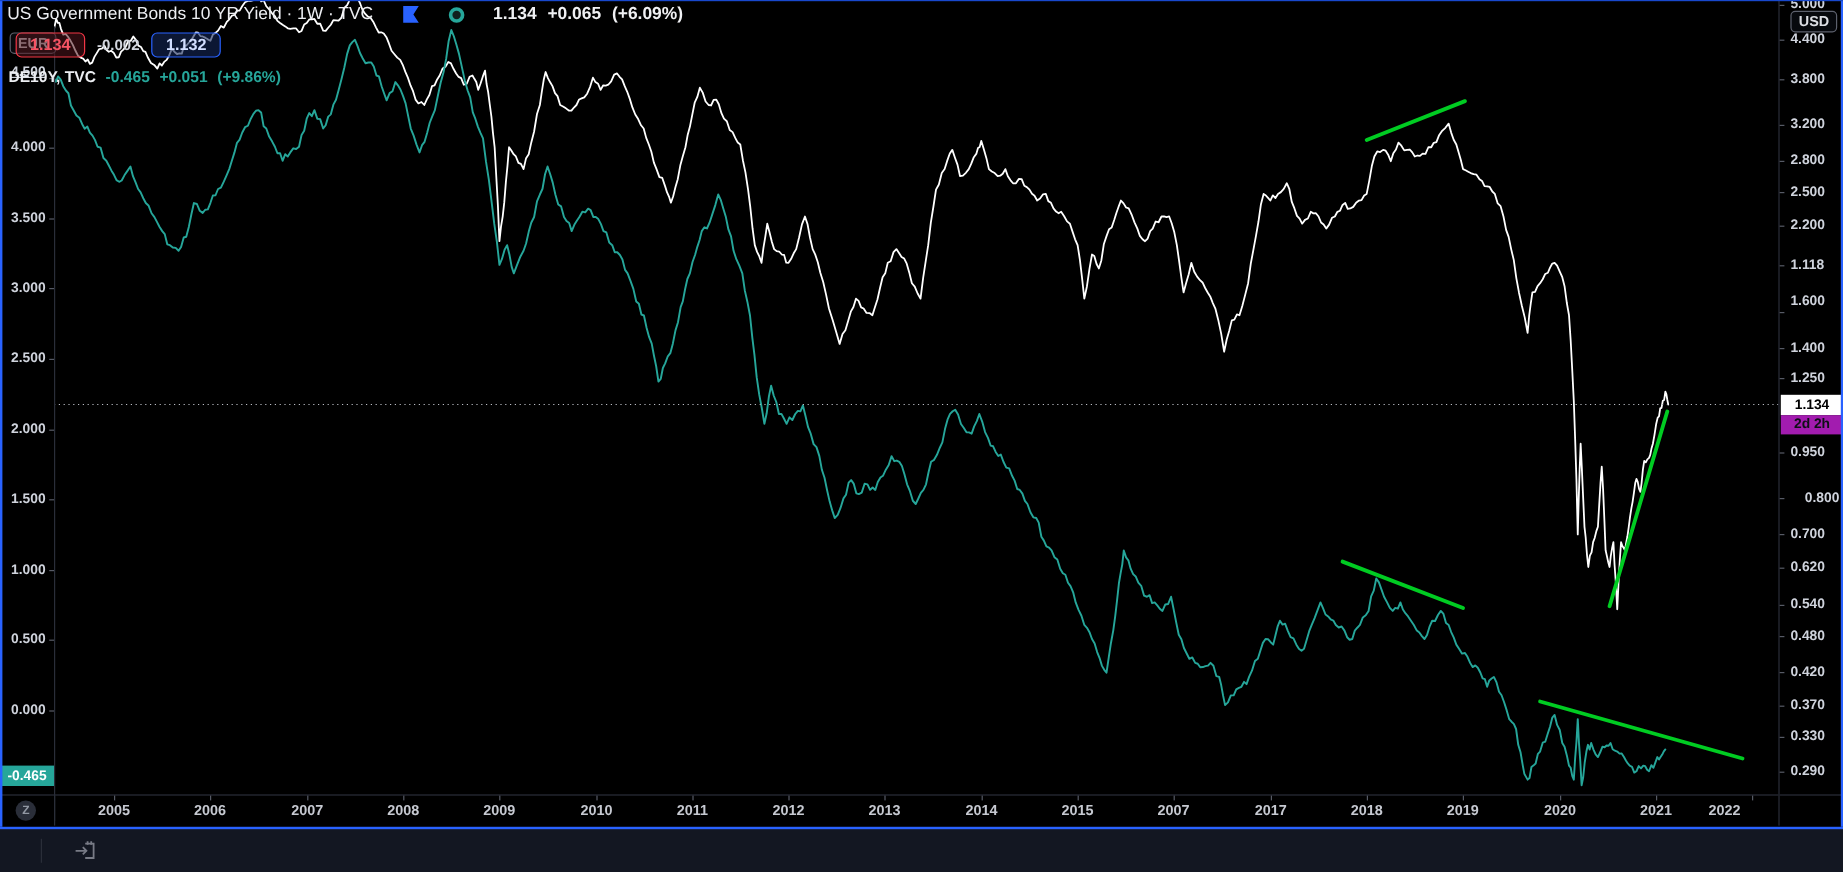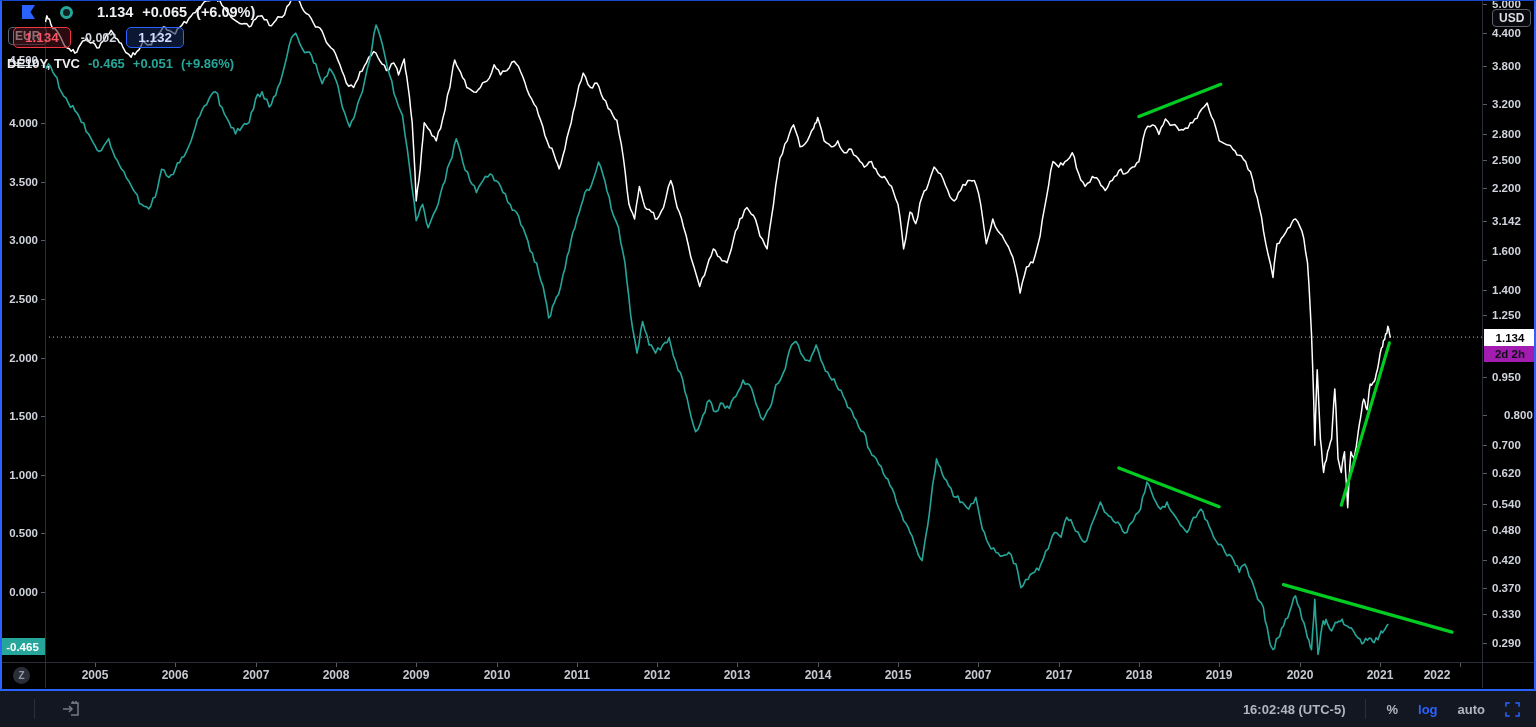--- a/index.html
+++ b/index.html
@@ -78,20 +78,21 @@
         <line x1="0" x2="1437" y1="337.1" y2="337.1" stroke="#b8bbc2" stroke-width="1" stroke-dasharray="1,3"></line>
         <line x1="1093.9" y1="116.6" x2="1175.8" y2="84.3" stroke="#00cc22" stroke-width="3.2" stroke-linecap="round"></line>
         <line x1="1296.3" y1="505.2" x2="1344.4" y2="342.9" stroke="#00cc22" stroke-width="3.2" stroke-linecap="round"></line>
         <line x1="1073.8" y1="468.0" x2="1174.2" y2="506.7" stroke="#00cc22" stroke-width="3.2" stroke-linecap="round"></line>
         <line x1="1238.4" y1="584.6" x2="1407.1" y2="632.1" stroke="#00cc22" stroke-width="3.2" stroke-linecap="round"></line>
       </svg>
   </div>
 
   <div id="header">
     <div class="hrow1">
+      <span>US Government Bonds 10 YR Yield · 1W · TVC</span>
       <span class="sep-gap"></span>
       <span class="icon-btn">
         <svg width="15" height="16" viewBox="0 0 15 16">
             <path d="M1 1 H14 L9.5 8 L14 15 H1 Z" fill="#2962ff"></path>
           </svg>
       </span>
       <span class="sep-gap"></span>
       <span class="dot-icon"></span>
       <span class="sep-gap"></span>
       <span class="hval">1.134</span>
@@ -148,21 +149,21 @@
       <span class="tick-label" style="top: 58.8593px;">3.800</span>
       <span class="tick-dash" style="top: 104px;"></span>
       <span class="tick-label" style="top: 97.4053px;">3.200</span>
       <span class="tick-dash" style="top: 134px;"></span>
       <span class="tick-label" style="top: 127.356px;">2.800</span>
       <span class="tick-dash" style="top: 160px;"></span>
       <span class="tick-label" style="top: 152.776px;">2.500</span>
       <span class="tick-dash" style="top: 188px;"></span>
       <span class="tick-label" style="top: 181.449px;">2.200</span>
       <span class="tick-dash" style="top: 221px;"></span>
-      <span class="tick-label" style="top: 214.332px;">3.142</span>
+      <span class="tick-label" style="top: 214.332px;">1.118</span>
       <span class="tick-dash" style="top: 260px;"></span>
       <span class="tick-label" style="top: 244px;">1.600</span>
       <span class="tick-dash" style="top: 290px;"></span>
       <span class="tick-label" style="top: 282.829px;">1.400</span>
       <span class="tick-dash" style="top: 315px;"></span>
       <span class="tick-label" style="top: 308.249px;">1.250</span>
       <span class="tick-dash" style="top: 377px;"></span>
       <span class="tick-label" style="top: 369.805px;">0.950</span>
       <span class="tick-dash" style="top: 415px;"></span>
       <span class="tick-label" style="top: 408.351px; margin-left: 12px;">0.800</span>
@@ -236,30 +237,18 @@
       <span class="tb-div"></span>
       <span class="icon-btn">
         <svg width="20" height="18" viewBox="0 0 20 18" fill="none" stroke="#787b86" stroke-width="1.5">
           <path d="M10 3 H17 V15 H10"></path>
             <path d="M12 1 V4 M15 1 V4"></path>
           <path d="M2 9 H11"></path>
             <path d="M8 6 L11 9 L8 12"></path>
         </svg>
       </span>
     </div>
-    <div class="tb-right">
-      <span>16:02:48 (UTC-5)</span>
-      <span class="tb-div"></span>
-      <span>%</span>
-      <span class="log-active">log</span>
-      <span>auto</span>
-      <span class="icon-btn">
-        <svg width="15" height="15" viewBox="0 0 16 16" fill="none" stroke="#2962ff" stroke-width="1.6">
-          <path d="M1 5 V1 H5 M11 1 H15 V5 M15 11 V15 H11 M5 15 H1 V11"></path>
-        </svg>
-      </span>
-    </div>
   </div>
 
   <div class="frame-left"></div>
   <div class="frame-right"></div>
   <div class="frame-top"></div>
 </div>
 
 </body></html>

